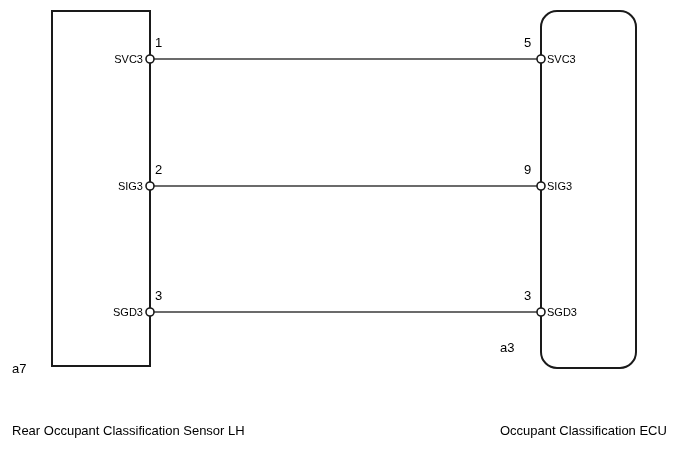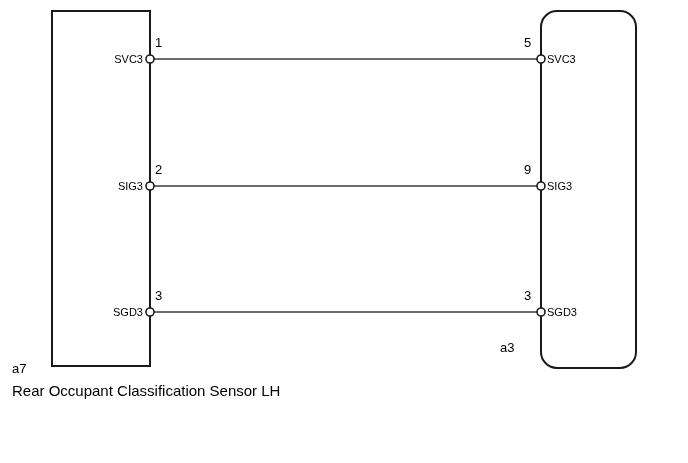--- a/index.html
+++ b/index.html
@@ -41,21 +41,22 @@
     text-align: left;
     transform: translateY(-50%);
   }
   .pin-number {
     font-size: 13px;
   }
   .caption-code {
     font-size: 13px;
   }
   .caption-name {
-    font-size: 15px;
+    font-size: 13px;
+    margin-top: 40px;
   }
 </style>
 </head>
 <body>
 
 <div id="diagram-root">
 
   <svg class="svg-layer" viewBox="0 0 688 463" xmlns="http://www.w3.org/2000/svg">
 
     <rect x="52" y="11" width="98" height="355" fill="#ffffff" stroke="#1a1a1a" stroke-width="2"></rect>
@@ -92,14 +93,15 @@
   <div class="txt pin-label-right" style="left:547px; top:186px;">SIG3</div>
   <div class="txt pin-number" style="left:524px; top:163px;">9</div>
 
   <div class="txt pin-label-right" style="left:547px; top:312px;">SGD3</div>
   <div class="txt pin-number" style="left:524px; top:289px;">3</div>
 
   <div class="txt caption-code" style="left:12px; top:362px;">a7</div>
   <div class="txt caption-name" style="left:12px; top:384px;">Rear Occupant Classification Sensor LH</div>
 
   <div class="txt caption-code" style="left:500px; top:341px;">a3</div>
+  <div class="txt caption-name" style="left:500px; top:384px;">Occupant Classification ECU</div>
 
 </div>
 
 </body></html>

